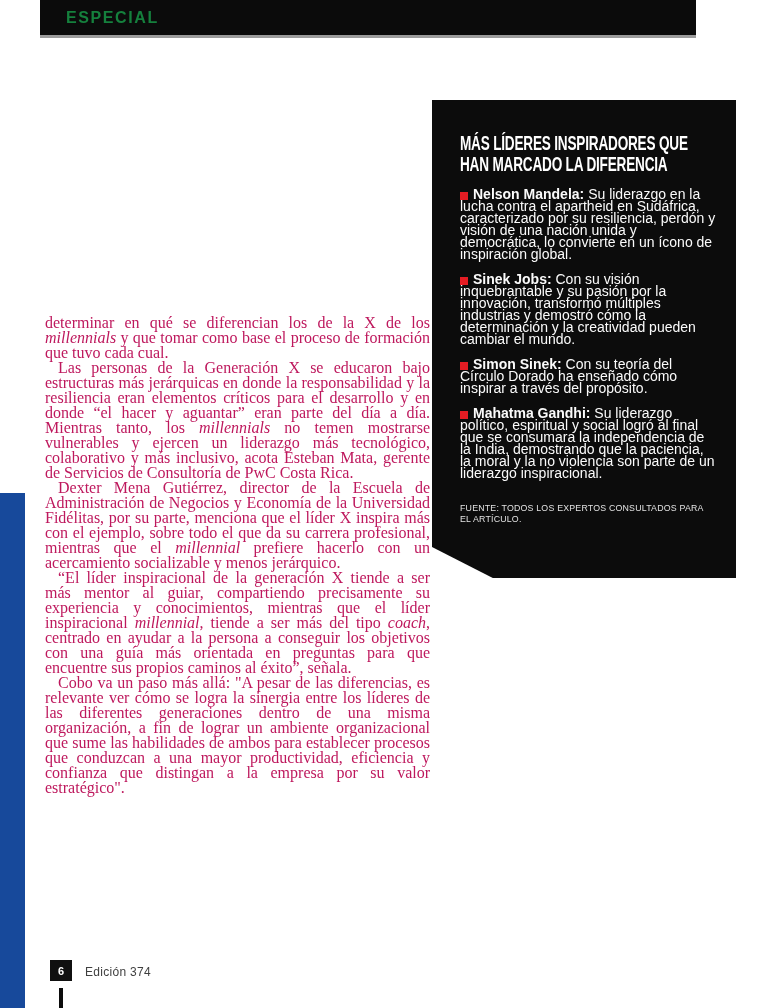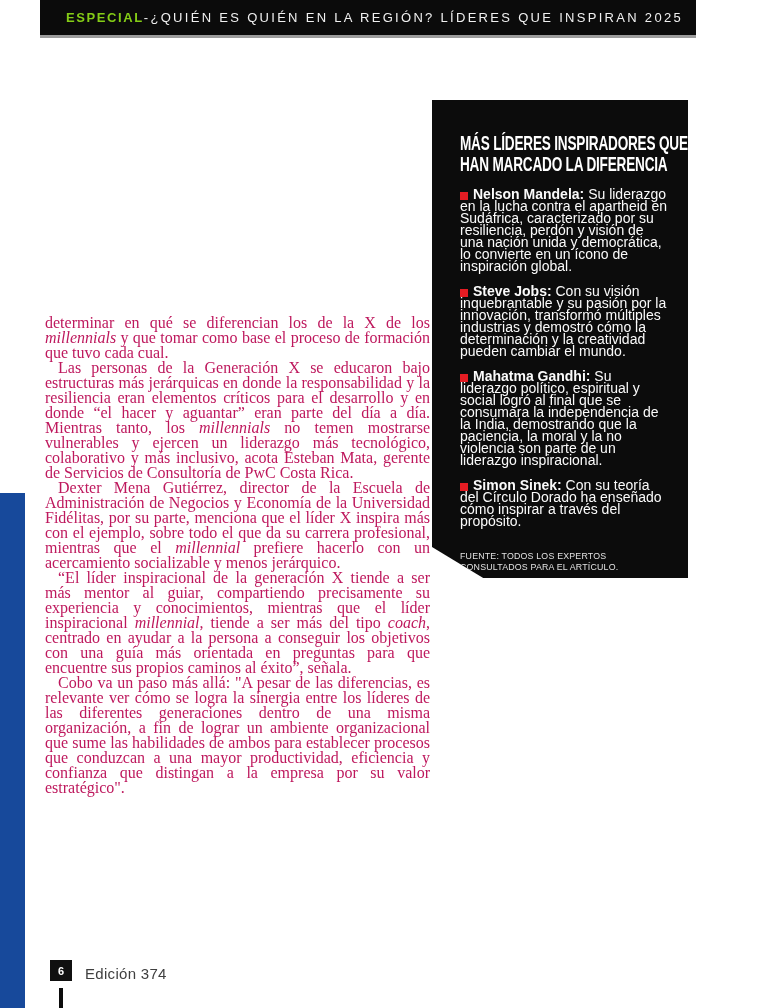--- a/index.html
+++ b/index.html
@@ -9,39 +9,39 @@
   }
   .page { position:relative; width:768px; height:1008px; background:#ffffff; }
 
   
   .header-bar {
     position:absolute; left:40px; top:0; width:656px; height:38px;
     background:#0b0b0b; border-bottom:3px solid #9c9c9c;
     display:flex; align-items:center; padding-left:26px; box-sizing:border-box;
     white-space:nowrap;
   }
-  .header-brand { color:#84cc16; font-weight:bold; font-size:13px; letter-spacing:1.6px; }
+  .header-brand { color:#15803d; font-weight:bold; font-size:16px; letter-spacing:1.6px; }
   .header-rest  { color:#f0f0f0; font-size:13px; letter-spacing:2.3px; font-weight:400; }
 
   
   .blue-bar { position:absolute; left:0; top:493px; width:25px; height:515px; background:#17499b; }
 
   
   .body-col {
     position:absolute; left:45px; top:315px; width:385px;
     font-family:"Liberation Serif", serif; font-size:16px; line-height:15px;
     color:#be185d; text-align:justify; hyphens:auto; -webkit-hyphens:auto;
   }
   .body-col p { margin:0; }
   .body-col p.indent { text-indent:13px; }
   .it { font-style:italic; }
 
   
   .side-box {
-    position:absolute; left:432px; top:100px; width:256px; height:478px;
+    position:absolute; left:432px; top:100px; width:304px; height:478px;
     background:#0c0c0c; color:#ffffff; box-sizing:border-box;
     padding:33px 20px 0 28px;
     clip-path:polygon(0 0, 100% 0, 100% 100%, 20% 100%, 0 93.5%);
   }
   .side-title {
     font-weight:bold; font-size:20px; line-height:21px; letter-spacing:-0.3px;
     transform:scaleX(0.68); transform-origin:0 0; white-space:nowrap;
   }
   .side-entry { margin-top:13px; font-size:14px; line-height:12px; color:#fbfbfb; }
   .bullet {
@@ -53,57 +53,56 @@
     margin-top:24px; font-size:8.8px; line-height:11px; color:#e2e2e2;
     letter-spacing:0.2px;
   }
 
   
   .footer-num {
     position:absolute; left:50px; top:960px; width:22px; height:21px;
     background:#101010; color:#ffffff; font-weight:bold; font-size:11px;
     display:flex; align-items:center; justify-content:center;
   }
-  .footer-edition { position:absolute; left:85px; top:965px; font-size:15px; color:#3f3f3f; letter-spacing:0.3px; }
+  .footer-edition { position:absolute; left:85px; top:965px; font-size:12px; color:#3f3f3f; letter-spacing:0.3px; }
   .corner-mark { position:absolute; left:59px; top:988px; width:4px; height:20px; background:#0c0c0c; }
 </style>
 </head>
 <body>
 
 <div class="page">
 
   <div class="header-bar">
     <span class="header-brand">ESPECIAL</span>
-    <span class="header-rest">-¿QUIÉN ES QUIÉN EN LA REGIÓN? LÍDERES QUE INSPIRAN 2025</span>
   </div>
 
   <div class="blue-bar"></div>
 
   <div class="body-col">
     <p><span>determinar en qué se diferencian los de la X de los </span><span class="it">millennials</span><span> y que tomar como base el proceso de formación que tuvo cada cual.</span></p>
     <p class="indent"><span>Las personas de la Generación X se educaron bajo estructuras más jerárquicas en donde la responsabilidad y la resiliencia eran elementos críticos para el desarrollo y en donde “el hacer y aguantar” eran parte del día a día. Mientras tanto, los </span><span class="it">millennials</span><span> no temen mostrarse vulnerables y ejercen un liderazgo más tecnológico, colaborativo y más inclusivo, acota Esteban Mata, gerente de Servicios de Consultoría de PwC Costa Rica.</span></p>
     <p class="indent"><span>Dexter Mena Gutiérrez, director de la Escuela de Administración de Negocios y Economía de la Universidad Fidélitas, por su parte, menciona que el líder X inspira más con el ejemplo, sobre todo el que da su carrera profesional, mientras que el </span><span class="it">millennial</span><span> prefiere hacerlo con un acercamiento socializable y menos jerárquico.</span></p>
     <p class="indent"><span>“El líder inspiracional de la generación X tiende a ser más mentor al guiar, compartiendo precisamente su experiencia y conocimientos, mientras que el líder inspiracional </span><span class="it">millennial</span><span>, tiende a ser más del tipo </span><span class="it">coach</span><span>, centrado en ayudar a la persona a conseguir los objetivos con una guía más orientada en preguntas para que encuentre sus propios caminos al éxito”, señala.</span></p>
     <p class="indent"><span>Cobo va un paso más allá: "A pesar de las diferencias, es relevante ver cómo se logra la sinergia entre los líderes de las diferentes generaciones dentro de una misma organización, a fin de lograr un ambiente organizacional que sume las habilidades de ambos para establecer procesos que conduzcan a una mayor productividad, eficiencia y confianza que distingan a la empresa por su valor estratégico".</span></p>
   </div>
 
   <div class="side-box">
     <div class="side-title">
       <div>MÁS LÍDERES INSPIRADORES QUE</div>
       <div>HAN MARCADO LA DIFERENCIA</div>
     </div>
 
     <div class="side-entry"><span class="bullet"></span><span class="entry-name">Nelson Mandela:</span><span> Su liderazgo en la lucha contra el apartheid en Sudáfrica, caracterizado por su resiliencia, perdón y visión de una nación unida y democrática, lo convierte en un ícono de inspiración global.</span></div>
 
-    <div class="side-entry"><span class="bullet"></span><span class="entry-name">Steve Jobs:</span><span> Con su visión inquebrantable y su pasión por la innovación, transformó múltiples industrias y demostró cómo la determinación y la creatividad pueden cambiar el mundo.</span></div>
+    <div class="side-entry"><span class="bullet"></span><span class="entry-name">Sinek Jobs:</span><span> Con su visión inquebrantable y su pasión por la innovación, transformó múltiples industrias y demostró cómo la determinación y la creatividad pueden cambiar el mundo.</span></div>
 
 
+    <div class="side-entry"><span class="bullet"></span><span class="entry-name">Simon Sinek:</span><span> Con su teoría del Círculo Dorado ha enseñado cómo inspirar a través del propósito.</span></div>
+
     <div class="side-entry"><span class="bullet"></span><span class="entry-name">Mahatma Gandhi:</span><span> Su liderazgo político, espiritual y social logró al final que se consumara la independencia de la India, demostrando que la paciencia, la moral y la no violencia son parte de un liderazgo inspiracional.</span></div>
-
-    <div class="side-entry"><span class="bullet"></span><span class="entry-name">Simon Sinek:</span><span> Con su teoría del Círculo Dorado ha enseñado cómo inspirar a través del propósito.</span></div>
 
     <div class="side-source">FUENTE: TODOS LOS EXPERTOS CONSULTADOS PARA EL ARTÍCULO.</div>
   </div>
 
   <div class="footer-num">6</div>
   <div class="footer-edition">Edición 374</div>
   <div class="corner-mark"></div>
 
 </div>
 

